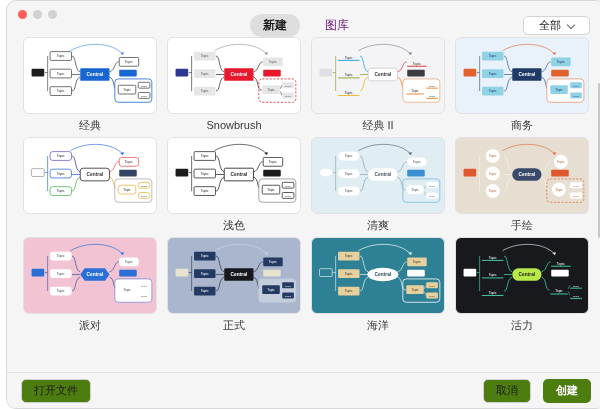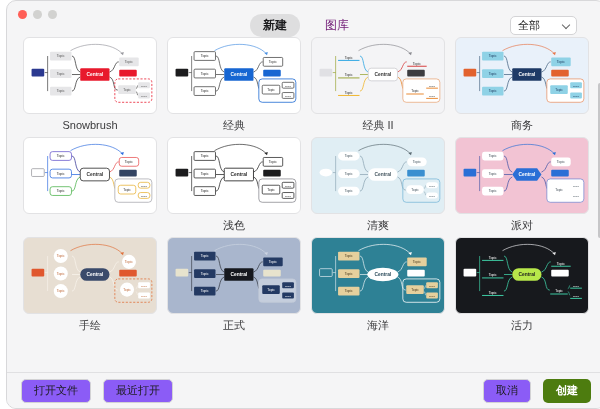--- a/index.html
+++ b/index.html
@@ -5,36 +5,36 @@
   html,body{margin:0;padding:0;background:#ffffff;font-family:"Liberation Sans",sans-serif;}
   .window{position:relative;width:600px;height:409px;box-sizing:border-box;background:#f5f5f6;
           border:1px solid #d8d8da;border-radius:10px;overflow:hidden;margin-left:6px;}
   
   .titlebar{position:relative;height:36px;}
   .lights{position:absolute;left:11px;top:9px;display:flex;gap:6px;}
   .light{width:9px;height:9px;border-radius:50%;}
   .tabs{position:absolute;left:50%;transform:translateX(-50%);top:13px;display:flex;gap:12px;align-items:center;}
   .tab{font-size:12px;color:#701a75;padding:3px 13px;border-radius:12px;cursor:default;white-space:nowrap;}
   .tab.active{background:#dededf;color:#1b1b1d;font-weight:700;}
-  .dropdown{position:absolute;right:28px;top:15px;width:67px;height:19px;background:#ffffff;
+  .dropdown{position:absolute;right:15px;top:15px;width:67px;height:19px;background:#ffffff;
             border:1px solid #d4d4d6;border-radius:5px;display:flex;align-items:center;
-            justify-content:space-between;padding:0 7px;box-sizing:border-box;font-size:11px;color:#222;}
+            justify-content:space-between;padding:0 15px;box-sizing:border-box;font-size:11px;color:#222;}
   .chev{width:5px;height:5px;border-right:1.4px solid #666;border-bottom:1.4px solid #666;
         transform:rotate(45deg);margin-top:-2px;}
   
   .section-title{margin:14px 0 8px 17px;font-size:14px;line-height:18px;font-weight:700;color:#1a1a1a;}
   .grid{padding:0 16px;display:flex;flex-wrap:wrap;justify-content:space-between;}
   .cell{width:134px;}
   .card{height:77px;border-radius:6px;border:1px solid #e2e2e4;box-sizing:border-box;overflow:hidden;background:#fff;}
   .card svg{display:block;width:100%;height:100%;}
   .card-label{height:23px;line-height:22px;text-align:center;font-size:11px;color:#3a3a3c;}
   
   .footer{position:absolute;left:0;right:0;bottom:0;height:36px;background:#f5f5f6;
           border-top:1px solid #e0e0e2;display:flex;align-items:center;padding:0 14px;box-sizing:border-box;}
-  .btn{height:22px;padding:0 12px;border:1px solid #d2d2d4;border-radius:5px;background:#8b5cf6;
+  .btn{height:22px;padding:0 12px;border:1px solid #d2d2d4;border-radius:5px;background:#4d7c0f;
        font-size:11px;color:#1c1c1e;display:flex;align-items:center;cursor:default;white-space:nowrap;}
   .btn + .btn{margin-left:12px;}
   .footer .spacer{flex:1;}
   .btn.primary{border-color:transparent;color:#ffffff;font-weight:600;}
   .footer .right-group{display:flex;}
   .scroll-thumb{position:absolute;right:3px;top:82px;width:4px;height:155px;border-radius:2px;background:#c6c6c8;}
 </style>
 </head>
 <body>
 
@@ -51,20 +51,57 @@
       <span class="tab">图库</span>
     </div>
     <div class="dropdown">
       <span>全部</span>
       <span class="chev"></span>
     </div>
   </div>
 
 
   <div class="grid" id="grid">
+      <div class="cell">
+        <div class="card" style="background: rgb(255, 255, 255);">
+          <svg viewBox="0 0 134 77" xmlns="http://www.w3.org/2000/svg">
+            <path d="M20.5,35.5 H23.5" stroke="#4a4a4a" stroke-width="0.7" fill="none"></path>
+            <path d="M23.5,18.5 V54.5" stroke="#4a4a4a" stroke-width="0.7" fill="none"></path>
+            <path d="M57,35 C51,33 53,18.5 48.5,18.5" stroke="#4a4a4a" stroke-width="0.8" fill="none"></path>
+            <path d="M57,37.5 H48.5" stroke="#4a4a4a" stroke-width="0.8" fill="none"></path>
+            <path d="M57,40 C51,42 53,54.5 48.5,54.5" stroke="#4a4a4a" stroke-width="0.8" fill="none"></path>
+            <path d="M87,35 C93,33 92,24.5 96.5,24.5" stroke="#4a4a4a" stroke-width="0.8" fill="none"></path>
+            <path d="M87,40 C93,42 90,53.5 95.5,53.5" stroke="#4a4a4a" stroke-width="0.8" fill="none"></path>
+            <path d="M114,52 C116,52 115,48.5 116.5,48.5" stroke="#4a4a4a" stroke-width="0.6" fill="none"></path>
+            <path d="M114,55 C116,55 115,59 116.5,59" stroke="#4a4a4a" stroke-width="0.6" fill="none"></path>
+            <path d="M47,13 C64,3 90,5 100,16" stroke="#4a90e2" stroke-width="0.7" fill="none"></path>
+            <polygon points="100.9,17.6 98.2,15.3 101.7,14.3" fill="#4a90e2"></polygon>
+            <rect x="7" y="31.5" width="13" height="8" rx="1" fill="#1c1c1e"></rect>
+            <rect x="92.5" y="42" width="38" height="24" rx="3.5" fill="#ffffff" stroke="#1766d2" stroke-width="0.8"></rect>
+            <rect x="97" y="32.5" width="18" height="7" rx="1" fill="#1766d2"></rect>
+            <rect x="26" y="14" width="22" height="9" rx="1" fill="#ffffff" stroke="#4a4a4a" stroke-width="0.8"></rect>
+            <text x="37" y="19.9" font-size="3.6" fill="#333333" text-anchor="middle" font-family="Liberation Sans,sans-serif">Topic</text>
+            <rect x="26" y="32" width="22" height="9" rx="1" fill="#ffffff" stroke="#4a4a4a" stroke-width="0.8"></rect>
+            <text x="37" y="37.9" font-size="3.6" fill="#333333" text-anchor="middle" font-family="Liberation Sans,sans-serif">Topic</text>
+            <rect x="26" y="50" width="22" height="9" rx="1" fill="#ffffff" stroke="#4a4a4a" stroke-width="0.8"></rect>
+            <text x="37" y="55.9" font-size="3.6" fill="#333333" text-anchor="middle" font-family="Liberation Sans,sans-serif">Topic</text>
+            <rect x="97" y="20" width="20" height="9" rx="1" fill="#ffffff" stroke="#4a4a4a" stroke-width="0.8"></rect>
+            <text x="107" y="25.9" font-size="3.6" fill="#333333" text-anchor="middle" font-family="Liberation Sans,sans-serif">Topic</text>
+            <rect x="96" y="48.5" width="18" height="9" rx="1" fill="#ffffff" stroke="#4a4a4a" stroke-width="0.8"></rect>
+            <text x="105" y="54.4" font-size="3.4" fill="#333333" text-anchor="middle" font-family="Liberation Sans,sans-serif">Topic</text>
+            <rect x="116.5" y="45.5" width="12" height="6" rx="1" fill="#ffffff" stroke="#4a4a4a" stroke-width="0.8"></rect>
+            <text x="122.5" y="49.9" font-size="2.6" fill="#333333" text-anchor="middle" font-family="Liberation Sans,sans-serif">Topic</text>
+            <rect x="116.5" y="56" width="12" height="6" rx="1" fill="#ffffff" stroke="#4a4a4a" stroke-width="0.8"></rect>
+            <text x="122.5" y="60.4" font-size="2.6" fill="#333333" text-anchor="middle" font-family="Liberation Sans,sans-serif">Topic</text>
+            <rect x="57" y="31" width="30" height="13" rx="1.2" fill="#1766d2"></rect>
+            <text x="72" y="39.4" font-size="5" fill="#ffffff" text-anchor="middle" font-family="Liberation Sans,sans-serif" font-weight="600">Central</text>
+          </svg>
+        </div>
+        <div class="card-label">经典</div>
+      </div>
       <div class="cell">
         <div class="card" style="background: rgb(255, 255, 255);">
           <svg viewBox="0 0 134 77" xmlns="http://www.w3.org/2000/svg">
             <path d="M20.5,35.5 H23.5" stroke="#3a3a3a" stroke-width="0.7" fill="none"></path>
             <path d="M23.5,18.5 V54.5" stroke="#3a3a3a" stroke-width="0.7" fill="none"></path>
             <path d="M57,35 C51,33 53,18.5 48.5,18.5" stroke="#3a3a3a" stroke-width="0.8" fill="none"></path>
             <path d="M57,37.5 H48.5" stroke="#3a3a3a" stroke-width="0.8" fill="none"></path>
             <path d="M57,40 C51,42 53,54.5 48.5,54.5" stroke="#3a3a3a" stroke-width="0.8" fill="none"></path>
             <path d="M87,35 C93,33 92,24.5 96.5,24.5" stroke="#3a3a3a" stroke-width="0.8" fill="none"></path>
             <path d="M87,40 C93,42 90,53.5 95.5,53.5" stroke="#3a3a3a" stroke-width="0.8" fill="none"></path>
@@ -89,57 +126,20 @@
             <text x="122.5" y="49.9" font-size="2.6" fill="#5a5a5a" text-anchor="middle" font-family="Liberation Sans,sans-serif">Topic</text>
             <rect x="116.5" y="56" width="12" height="6" rx="1" fill="#e6e6e8"></rect>
             <text x="122.5" y="60.4" font-size="2.6" fill="#5a5a5a" text-anchor="middle" font-family="Liberation Sans,sans-serif">Topic</text>
             <rect x="57" y="31" width="30" height="13" rx="1.2" fill="#e8192c"></rect>
             <text x="72" y="39.4" font-size="5" fill="#ffffff" text-anchor="middle" font-family="Liberation Sans,sans-serif" font-weight="600">Central</text>
           </svg>
         </div>
         <div class="card-label">Snowbrush</div>
       </div>
       <div class="cell">
-        <div class="card" style="background: rgb(255, 255, 255);">
-          <svg viewBox="0 0 134 77" xmlns="http://www.w3.org/2000/svg">
-            <path d="M20.5,35.5 H23.5" stroke="#4a4a4a" stroke-width="0.7" fill="none"></path>
-            <path d="M23.5,18.5 V54.5" stroke="#4a4a4a" stroke-width="0.7" fill="none"></path>
-            <path d="M57,35 C51,33 53,18.5 48.5,18.5" stroke="#4a4a4a" stroke-width="0.8" fill="none"></path>
-            <path d="M57,37.5 H48.5" stroke="#4a4a4a" stroke-width="0.8" fill="none"></path>
-            <path d="M57,40 C51,42 53,54.5 48.5,54.5" stroke="#4a4a4a" stroke-width="0.8" fill="none"></path>
-            <path d="M87,35 C93,33 92,24.5 96.5,24.5" stroke="#4a4a4a" stroke-width="0.8" fill="none"></path>
-            <path d="M87,40 C93,42 90,53.5 95.5,53.5" stroke="#4a4a4a" stroke-width="0.8" fill="none"></path>
-            <path d="M114,52 C116,52 115,48.5 116.5,48.5" stroke="#4a4a4a" stroke-width="0.6" fill="none"></path>
-            <path d="M114,55 C116,55 115,59 116.5,59" stroke="#4a4a4a" stroke-width="0.6" fill="none"></path>
-            <path d="M47,13 C64,3 90,5 100,16" stroke="#4a90e2" stroke-width="0.7" fill="none"></path>
-            <polygon points="100.9,17.6 98.2,15.3 101.7,14.3" fill="#4a90e2"></polygon>
-            <rect x="7" y="31.5" width="13" height="8" rx="1" fill="#1c1c1e"></rect>
-            <rect x="92.5" y="42" width="38" height="24" rx="3.5" fill="#ffffff" stroke="#1766d2" stroke-width="0.8"></rect>
-            <rect x="97" y="32.5" width="18" height="7" rx="1" fill="#1766d2"></rect>
-            <rect x="26" y="14" width="22" height="9" rx="1" fill="#ffffff" stroke="#4a4a4a" stroke-width="0.8"></rect>
-            <text x="37" y="19.9" font-size="3.6" fill="#333333" text-anchor="middle" font-family="Liberation Sans,sans-serif">Topic</text>
-            <rect x="26" y="32" width="22" height="9" rx="1" fill="#ffffff" stroke="#4a4a4a" stroke-width="0.8"></rect>
-            <text x="37" y="37.9" font-size="3.6" fill="#333333" text-anchor="middle" font-family="Liberation Sans,sans-serif">Topic</text>
-            <rect x="26" y="50" width="22" height="9" rx="1" fill="#ffffff" stroke="#4a4a4a" stroke-width="0.8"></rect>
-            <text x="37" y="55.9" font-size="3.6" fill="#333333" text-anchor="middle" font-family="Liberation Sans,sans-serif">Topic</text>
-            <rect x="97" y="20" width="20" height="9" rx="1" fill="#ffffff" stroke="#4a4a4a" stroke-width="0.8"></rect>
-            <text x="107" y="25.9" font-size="3.6" fill="#333333" text-anchor="middle" font-family="Liberation Sans,sans-serif">Topic</text>
-            <rect x="96" y="48.5" width="18" height="9" rx="1" fill="#ffffff" stroke="#4a4a4a" stroke-width="0.8"></rect>
-            <text x="105" y="54.4" font-size="3.4" fill="#333333" text-anchor="middle" font-family="Liberation Sans,sans-serif">Topic</text>
-            <rect x="116.5" y="45.5" width="12" height="6" rx="1" fill="#ffffff" stroke="#4a4a4a" stroke-width="0.8"></rect>
-            <text x="122.5" y="49.9" font-size="2.6" fill="#333333" text-anchor="middle" font-family="Liberation Sans,sans-serif">Topic</text>
-            <rect x="116.5" y="56" width="12" height="6" rx="1" fill="#ffffff" stroke="#4a4a4a" stroke-width="0.8"></rect>
-            <text x="122.5" y="60.4" font-size="2.6" fill="#333333" text-anchor="middle" font-family="Liberation Sans,sans-serif">Topic</text>
-            <rect x="57" y="31" width="30" height="13" rx="1.2" fill="#1766d2"></rect>
-            <text x="72" y="39.4" font-size="5" fill="#ffffff" text-anchor="middle" font-family="Liberation Sans,sans-serif" font-weight="600">Central</text>
-          </svg>
-        </div>
-        <div class="card-label">经典</div>
-      </div>
-      <div class="cell">
         <div class="card" style="background: rgb(244, 244, 246);">
           <svg viewBox="0 0 134 77" xmlns="http://www.w3.org/2000/svg">
             <path d="M20.5,35.5 H23.5" stroke="#97a233" stroke-width="0.7" fill="none"></path>
             <path d="M23.5,18.5 V54.5" stroke="#97a233" stroke-width="0.7" fill="none"></path>
             <path d="M57,35 C51,33 53,18.5 48.5,18.5" stroke="#29a3e2" stroke-width="0.8" fill="none"></path>
             <path d="M57,37.5 H48.5" stroke="#97a233" stroke-width="0.8" fill="none"></path>
             <path d="M57,40 C51,42 53,54.5 48.5,54.5" stroke="#f0b429" stroke-width="0.8" fill="none"></path>
             <path d="M87,35 C93,33 92,24.5 96.5,24.5" stroke="#d63a3a" stroke-width="0.8" fill="none"></path>
             <path d="M87,40 C93,42 90,53.5 95.5,53.5" stroke="#e8872e" stroke-width="0.8" fill="none"></path>
             <path d="M114,52 C116,52 115,48.5 116.5,48.5" stroke="#e8872e" stroke-width="0.6" fill="none"></path>
@@ -310,20 +310,57 @@
             <text x="122.5" y="49.9" font-size="2.6" fill="#44555f" text-anchor="middle" font-family="Liberation Sans,sans-serif">Topic</text>
             <rect x="116.5" y="56" width="12" height="6" rx="3" fill="#ffffff"></rect>
             <text x="122.5" y="60.4" font-size="2.6" fill="#44555f" text-anchor="middle" font-family="Liberation Sans,sans-serif">Topic</text>
             <rect x="57" y="31" width="30" height="13" rx="6.5" fill="#ffffff"></rect>
             <text x="72" y="39.4" font-size="5" fill="#44555f" text-anchor="middle" font-family="Liberation Sans,sans-serif" font-weight="600">Central</text>
           </svg>
         </div>
         <div class="card-label">清爽</div>
       </div>
       <div class="cell">
+        <div class="card" style="background: rgb(231, 222, 210);">
+          <svg viewBox="0 0 134 77" xmlns="http://www.w3.org/2000/svg">
+            <path d="M20.5,35.5 H23.5" stroke="#f7f2ea" stroke-width="0.7" fill="none"></path>
+            <path d="M23.5,18.5 V54.5" stroke="#f7f2ea" stroke-width="0.7" fill="none"></path>
+            <path d="M57,35 C51,33 53,18.5 48.5,18.5" stroke="#f7f2ea" stroke-width="0.8" fill="none"></path>
+            <path d="M57,37.5 H48.5" stroke="#f7f2ea" stroke-width="0.8" fill="none"></path>
+            <path d="M57,40 C51,42 53,54.5 48.5,54.5" stroke="#f7f2ea" stroke-width="0.8" fill="none"></path>
+            <path d="M87,35 C93,33 92,24.5 96.5,24.5" stroke="#f7f2ea" stroke-width="0.8" fill="none"></path>
+            <path d="M87,40 C93,42 90,53.5 95.5,53.5" stroke="#f7f2ea" stroke-width="0.8" fill="none"></path>
+            <path d="M114,52 C116,52 115,48.5 116.5,48.5" stroke="#f7f2ea" stroke-width="0.6" fill="none"></path>
+            <path d="M114,55 C116,55 115,59 116.5,59" stroke="#f7f2ea" stroke-width="0.6" fill="none"></path>
+            <path d="M47,13 C64,3 90,5 100,16" stroke="#e0703a" stroke-width="0.7" fill="none"></path>
+            <polygon points="100.9,17.6 98.2,15.3 101.7,14.3" fill="#e0703a"></polygon>
+            <rect x="7" y="31.5" width="13" height="8" rx="1" fill="#e0572e"></rect>
+            <rect x="92.5" y="42" width="38" height="24" rx="3.5" fill="none" stroke="#e0703a" stroke-width="0.8" stroke-dasharray="2.2,1.6"></rect>
+            <rect x="97" y="32.5" width="18" height="7" rx="1" fill="#e0572e"></rect>
+            <circle cx="37" cy="18.5" r="7.2" fill="#ffffff"></circle>
+            <text x="37" y="19.8" font-size="3.6" fill="#c06a3a" text-anchor="middle" font-family="Liberation Sans,sans-serif">Topic</text>
+            <circle cx="37" cy="36.5" r="7.2" fill="#ffffff"></circle>
+            <text x="37" y="37.8" font-size="3.6" fill="#c06a3a" text-anchor="middle" font-family="Liberation Sans,sans-serif">Topic</text>
+            <circle cx="37" cy="54.5" r="7.2" fill="#ffffff"></circle>
+            <text x="37" y="55.8" font-size="3.6" fill="#c06a3a" text-anchor="middle" font-family="Liberation Sans,sans-serif">Topic</text>
+            <circle cx="107" cy="24.5" r="7.2" fill="#ffffff"></circle>
+            <text x="107" y="25.8" font-size="3.6" fill="#c06a3a" text-anchor="middle" font-family="Liberation Sans,sans-serif">Topic</text>
+            <circle cx="105" cy="53" r="7.2" fill="#ffffff"></circle>
+            <text x="105" y="54.3" font-size="3.4" fill="#c06a3a" text-anchor="middle" font-family="Liberation Sans,sans-serif">Topic</text>
+            <rect x="116.5" y="45.5" width="12" height="6" rx="1" fill="#ffffff"></rect>
+            <text x="122.5" y="49.9" font-size="2.6" fill="#c06a3a" text-anchor="middle" font-family="Liberation Sans,sans-serif">Topic</text>
+            <rect x="116.5" y="56" width="12" height="6" rx="1" fill="#ffffff"></rect>
+            <text x="122.5" y="60.4" font-size="2.6" fill="#c06a3a" text-anchor="middle" font-family="Liberation Sans,sans-serif">Topic</text>
+            <rect x="57" y="31" width="30" height="13" rx="6.5" fill="#3a4a6b"></rect>
+            <text x="72" y="39.4" font-size="5" fill="#ffffff" text-anchor="middle" font-family="Liberation Sans,sans-serif" font-weight="600">Central</text>
+          </svg>
+        </div>
+        <div class="card-label">手绘</div>
+      </div>
+      <div class="cell">
         <div class="card" style="background: rgb(242, 195, 211);">
           <svg viewBox="0 0 134 77" xmlns="http://www.w3.org/2000/svg">
             <path d="M20.5,35.5 H23.5" stroke="#4a5aa8" stroke-width="0.7" fill="none"></path>
             <path d="M23.5,18.5 V54.5" stroke="#4a5aa8" stroke-width="0.7" fill="none"></path>
             <path d="M57,35 C51,33 53,18.5 48.5,18.5" stroke="#4a5aa8" stroke-width="0.8" fill="none"></path>
             <path d="M57,37.5 H48.5" stroke="#4a5aa8" stroke-width="0.8" fill="none"></path>
             <path d="M57,40 C51,42 53,54.5 48.5,54.5" stroke="#4a5aa8" stroke-width="0.8" fill="none"></path>
             <path d="M87,35 C93,33 92,24.5 96.5,24.5" stroke="#4a5aa8" stroke-width="0.8" fill="none"></path>
             <path d="M87,40 C93,42 90,53.5 95.5,53.5" stroke="#4a5aa8" stroke-width="0.8" fill="none"></path>
             <path d="M114,52 C116,52 115,48.5 116.5,48.5" stroke="#4a5aa8" stroke-width="0.6" fill="none"></path>
@@ -347,57 +384,20 @@
             <text x="122.5" y="49.9" font-size="2.6" fill="#44505a" text-anchor="middle" font-family="Liberation Sans,sans-serif">Topic</text>
             <rect x="116.5" y="56" width="12" height="6" rx="2.5" fill="#ffffff"></rect>
             <text x="122.5" y="60.4" font-size="2.6" fill="#44505a" text-anchor="middle" font-family="Liberation Sans,sans-serif">Topic</text>
             <polygon points="57,37.5 61.5,31 82.5,31 87,37.5 82.5,44 61.5,44" fill="#2a6fd6"></polygon>
             <text x="72" y="39.4" font-size="5" fill="#ffffff" text-anchor="middle" font-family="Liberation Sans,sans-serif" font-weight="600">Central</text>
           </svg>
         </div>
         <div class="card-label">派对</div>
       </div>
       <div class="cell">
-        <div class="card" style="background: rgb(231, 222, 210);">
-          <svg viewBox="0 0 134 77" xmlns="http://www.w3.org/2000/svg">
-            <path d="M20.5,35.5 H23.5" stroke="#f7f2ea" stroke-width="0.7" fill="none"></path>
-            <path d="M23.5,18.5 V54.5" stroke="#f7f2ea" stroke-width="0.7" fill="none"></path>
-            <path d="M57,35 C51,33 53,18.5 48.5,18.5" stroke="#f7f2ea" stroke-width="0.8" fill="none"></path>
-            <path d="M57,37.5 H48.5" stroke="#f7f2ea" stroke-width="0.8" fill="none"></path>
-            <path d="M57,40 C51,42 53,54.5 48.5,54.5" stroke="#f7f2ea" stroke-width="0.8" fill="none"></path>
-            <path d="M87,35 C93,33 92,24.5 96.5,24.5" stroke="#f7f2ea" stroke-width="0.8" fill="none"></path>
-            <path d="M87,40 C93,42 90,53.5 95.5,53.5" stroke="#f7f2ea" stroke-width="0.8" fill="none"></path>
-            <path d="M114,52 C116,52 115,48.5 116.5,48.5" stroke="#f7f2ea" stroke-width="0.6" fill="none"></path>
-            <path d="M114,55 C116,55 115,59 116.5,59" stroke="#f7f2ea" stroke-width="0.6" fill="none"></path>
-            <path d="M47,13 C64,3 90,5 100,16" stroke="#e0703a" stroke-width="0.7" fill="none"></path>
-            <polygon points="100.9,17.6 98.2,15.3 101.7,14.3" fill="#e0703a"></polygon>
-            <rect x="7" y="31.5" width="13" height="8" rx="1" fill="#e0572e"></rect>
-            <rect x="92.5" y="42" width="38" height="24" rx="3.5" fill="none" stroke="#e0703a" stroke-width="0.8" stroke-dasharray="2.2,1.6"></rect>
-            <rect x="97" y="32.5" width="18" height="7" rx="1" fill="#e0572e"></rect>
-            <circle cx="37" cy="18.5" r="7.2" fill="#ffffff"></circle>
-            <text x="37" y="19.8" font-size="3.6" fill="#c06a3a" text-anchor="middle" font-family="Liberation Sans,sans-serif">Topic</text>
-            <circle cx="37" cy="36.5" r="7.2" fill="#ffffff"></circle>
-            <text x="37" y="37.8" font-size="3.6" fill="#c06a3a" text-anchor="middle" font-family="Liberation Sans,sans-serif">Topic</text>
-            <circle cx="37" cy="54.5" r="7.2" fill="#ffffff"></circle>
-            <text x="37" y="55.8" font-size="3.6" fill="#c06a3a" text-anchor="middle" font-family="Liberation Sans,sans-serif">Topic</text>
-            <circle cx="107" cy="24.5" r="7.2" fill="#ffffff"></circle>
-            <text x="107" y="25.8" font-size="3.6" fill="#c06a3a" text-anchor="middle" font-family="Liberation Sans,sans-serif">Topic</text>
-            <circle cx="105" cy="53" r="7.2" fill="#ffffff"></circle>
-            <text x="105" y="54.3" font-size="3.4" fill="#c06a3a" text-anchor="middle" font-family="Liberation Sans,sans-serif">Topic</text>
-            <rect x="116.5" y="45.5" width="12" height="6" rx="1" fill="#ffffff"></rect>
-            <text x="122.5" y="49.9" font-size="2.6" fill="#c06a3a" text-anchor="middle" font-family="Liberation Sans,sans-serif">Topic</text>
-            <rect x="116.5" y="56" width="12" height="6" rx="1" fill="#ffffff"></rect>
-            <text x="122.5" y="60.4" font-size="2.6" fill="#c06a3a" text-anchor="middle" font-family="Liberation Sans,sans-serif">Topic</text>
-            <rect x="57" y="31" width="30" height="13" rx="6.5" fill="#3a4a6b"></rect>
-            <text x="72" y="39.4" font-size="5" fill="#ffffff" text-anchor="middle" font-family="Liberation Sans,sans-serif" font-weight="600">Central</text>
-          </svg>
-        </div>
-        <div class="card-label">手绘</div>
-      </div>
-      <div class="cell">
         <div class="card" style="background: rgb(169, 182, 205);">
           <svg viewBox="0 0 134 77" xmlns="http://www.w3.org/2000/svg">
             <path d="M20.5,35.5 H23.5" stroke="#3a3f4a" stroke-width="0.7" fill="none"></path>
             <path d="M23.5,18.5 V54.5" stroke="#3a3f4a" stroke-width="0.7" fill="none"></path>
             <path d="M57,35 C51,33 53,18.5 48.5,18.5" stroke="#3a3f4a" stroke-width="0.8" fill="none"></path>
             <path d="M57,37.5 H48.5" stroke="#3a3f4a" stroke-width="0.8" fill="none"></path>
             <path d="M57,40 C51,42 53,54.5 48.5,54.5" stroke="#3a3f4a" stroke-width="0.8" fill="none"></path>
             <path d="M87,35 C93,33 92,24.5 96.5,24.5" stroke="#3a3f4a" stroke-width="0.8" fill="none"></path>
             <path d="M87,40 C93,42 90,53.5 95.5,53.5" stroke="#3a3f4a" stroke-width="0.8" fill="none"></path>
             <path d="M114,52 C116,52 115,48.5 116.5,48.5" stroke="#3a3f4a" stroke-width="0.6" fill="none"></path>
@@ -499,21 +499,20 @@
           </svg>
         </div>
         <div class="card-label">活力</div>
       </div>
     </div>
 
   <div class="scroll-thumb"></div>
 
   <div class="footer">
     <div class="btn">打开文件</div>
-    <div class="btn">最近打开</div>
     <div class="spacer"></div>
     <div class="right-group">
       <div class="btn">取消</div>
       <div class="btn primary" style="background: #4d7c0f;">创建</div>
     </div>
   </div>
 
 </div>
 
 </body></html>

